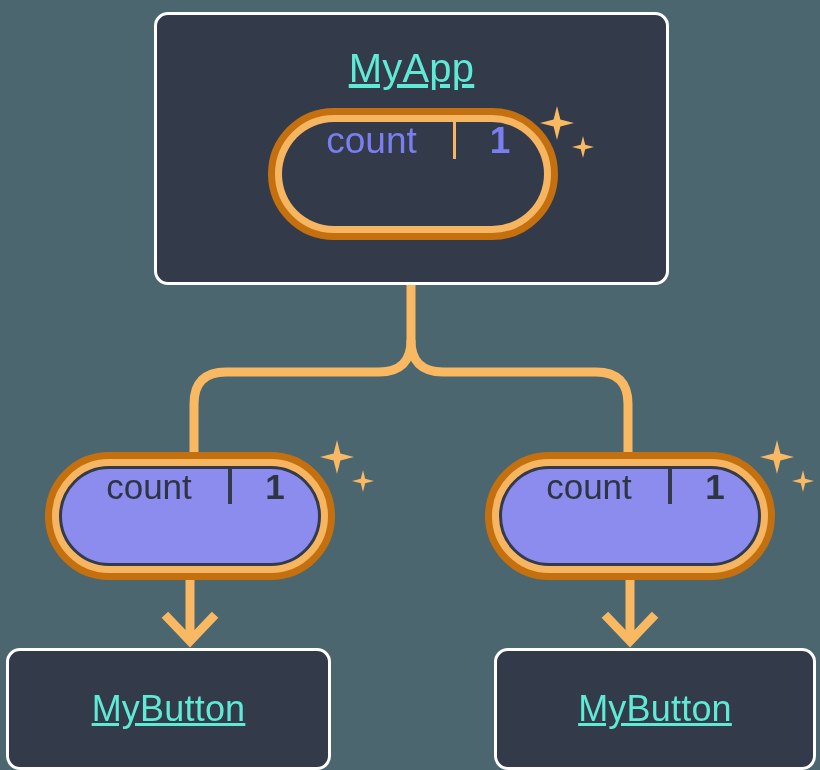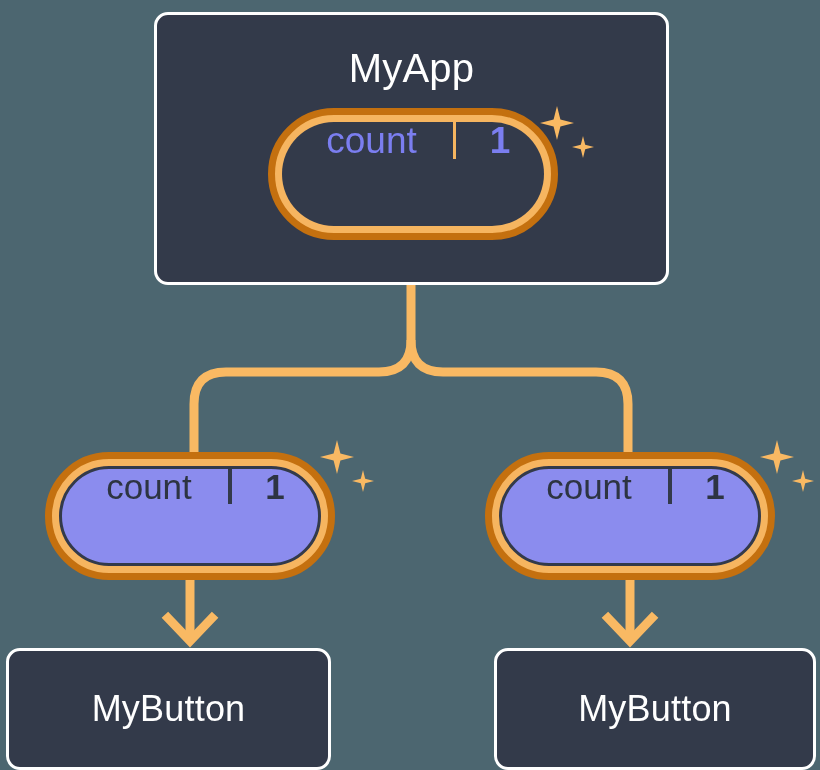--- a/index.html
+++ b/index.html
@@ -35,26 +35,27 @@
     position: absolute;
     box-sizing: border-box;
     background: #333a4a;
     border: 3px solid #ffffff;
     border-radius: 14px;
     display: flex;
     flex-direction: column;
     align-items: center;
   }
   .card-title {
-    color: #ffffff;
+    color: #5eead4;
     font-size: 40px;
     font-weight: 400;
     letter-spacing: 0.2px;
     line-height: 1;
     white-space: nowrap;
+    text-decoration: underline;
   }
 
   #app-card {
     left: 154px;
     top: 12px;
     width: 515px;
     height: 273px;
     padding-top: 33px;
   }
 

